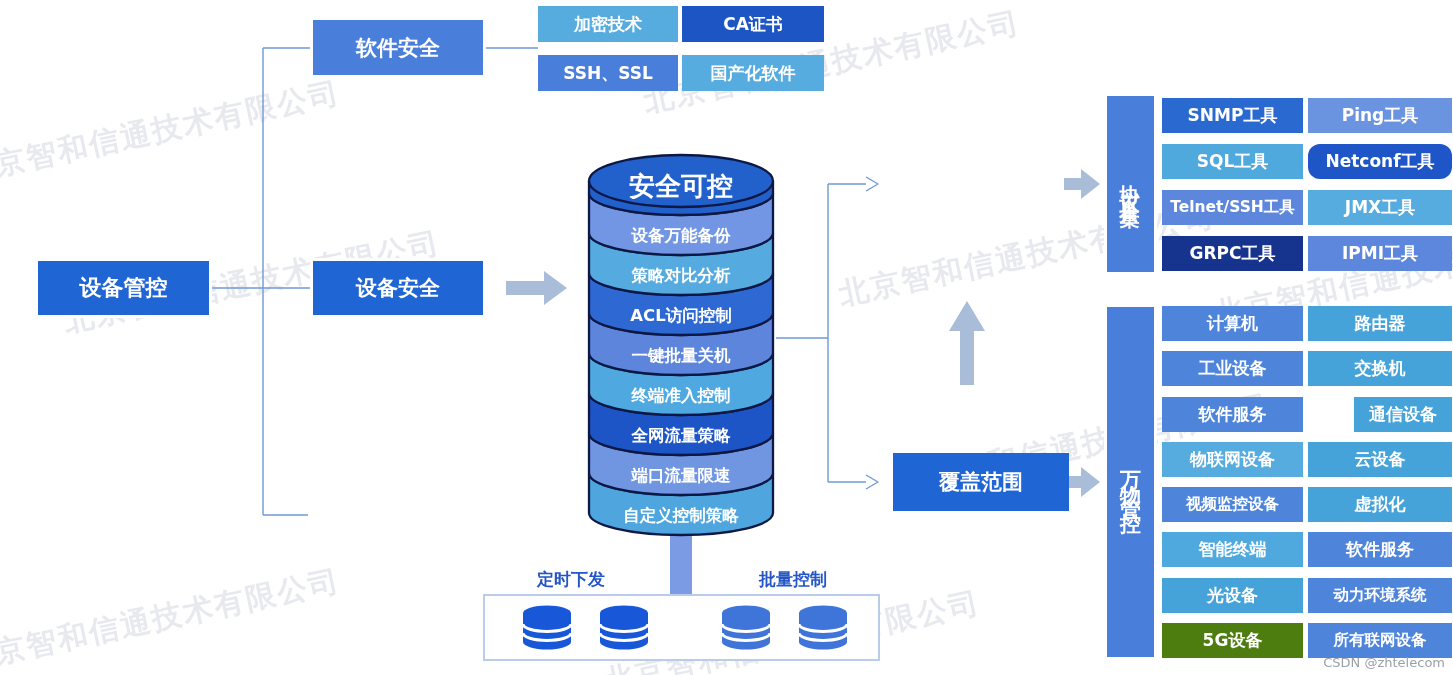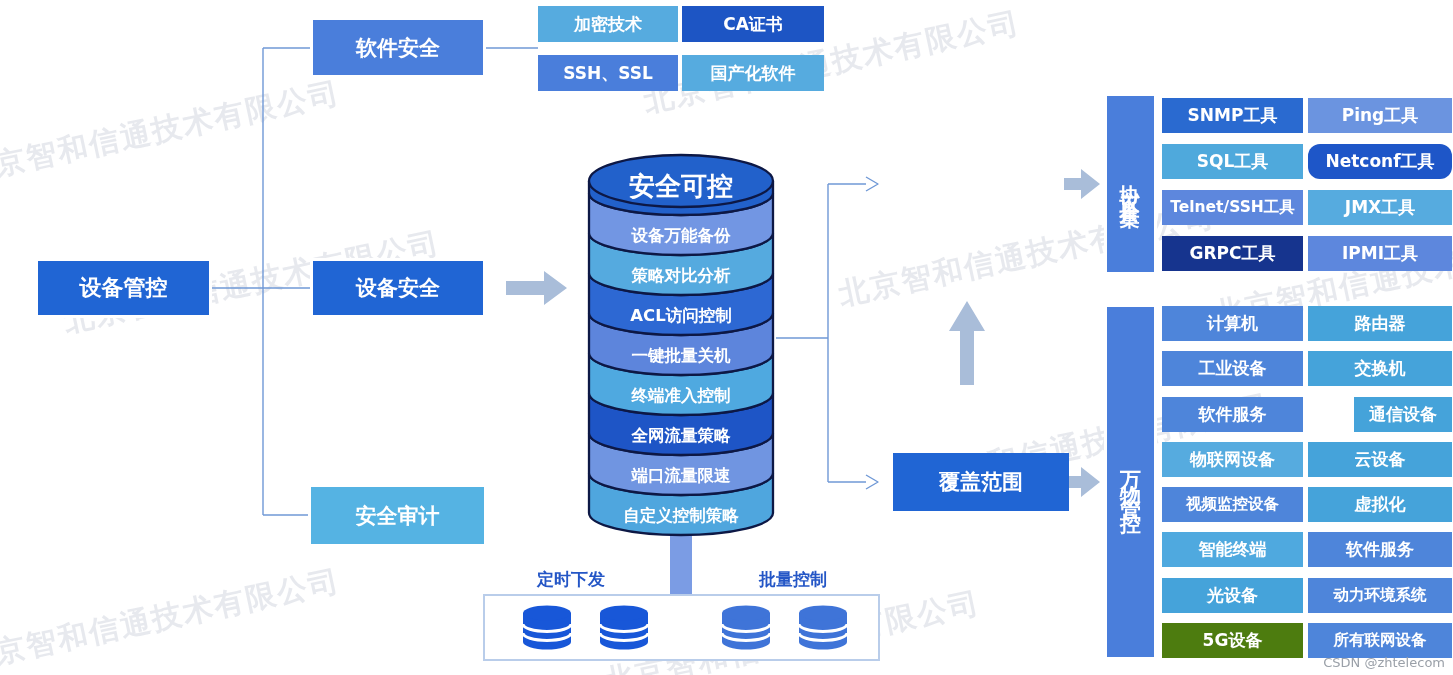--- a/index.html
+++ b/index.html
@@ -87,21 +87,20 @@
       <polygon points="1064,476 1081,476 1081,467 1100,482 1081,497 1081,488 1064,488"></polygon>
       <polygon points="960,385 974,385 974,331 985,331 967,301 949,331 960,331"></polygon>
     </g>
     <rect x="670" y="530" width="22" height="68" fill="#7b9ce4"></rect>
   </svg>
 
   <div class="box royal bordered" style="left:35px; top:258px; width:177px; height:60px; font-size:22px;">设备管控</div>
 
   <div class="box cornflower bordered" style="left:310px; top:17px; width:176px; height:61px; font-size:21px;">软件安全</div>
   <div class="box royal bordered" style="left:310px; top:258px; width:176px; height:60px; font-size:21px;">设备安全</div>
-  <div class="box skybox bordered" style="left:308px; top:484px; width:179px; height:63px; font-size:21px;">安全审计</div>
 
   <div id="soft-grid">
     <div class="tile" style="background-color: rgb(86, 171, 223);">加密技术</div>
     <div class="tile" style="background-color: rgb(29, 85, 196);">CA证书</div>
     <div class="tile" style="background-color: rgb(74, 126, 219);">SSH、SSL</div>
     <div class="tile" style="background-color: rgb(86, 171, 223);">国产化软件</div>
   </div>
 
   <svg id="cyl-svg" width="188" height="386" viewBox="0 0 188 386">
     <path d="M2 320 A92 22 0 0 0 186 320 L186 360 A92 22 0 0 1 2 360 Z" fill="#4fa6de"></path>

